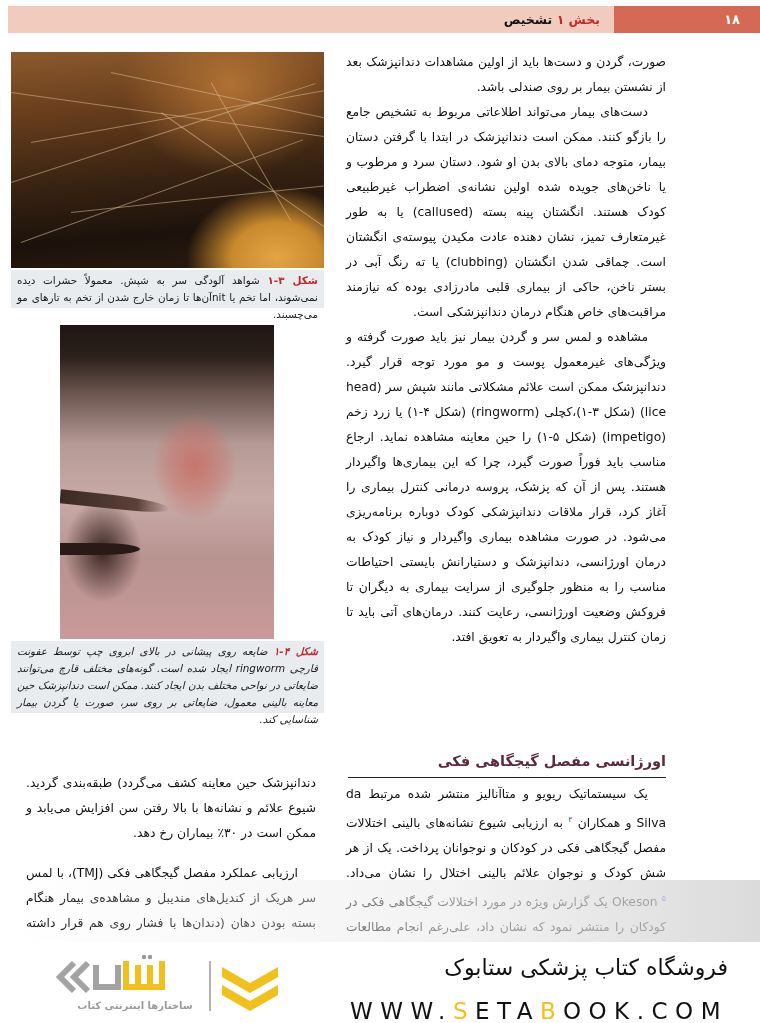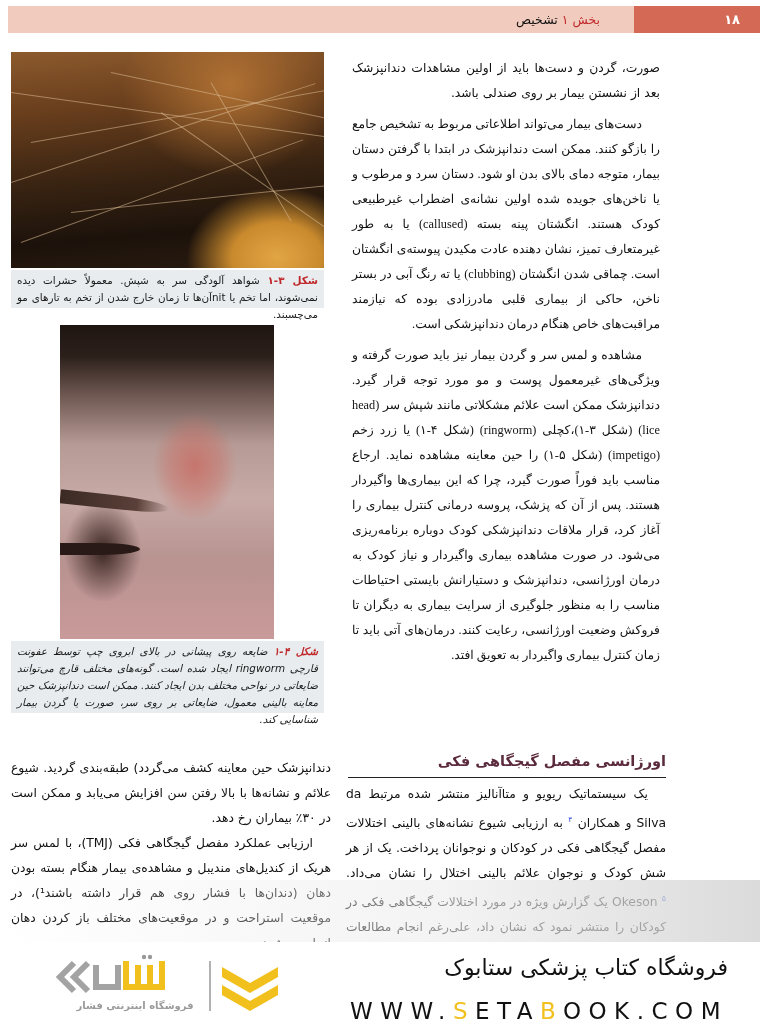--- a/index.html
+++ b/index.html
@@ -4,38 +4,38 @@
   <style>
     * { box-sizing: border-box; margin: 0; padding: 0; }
     html, body { width: 760px; height: 1023px; overflow: hidden; background: #ffffff; }
     body { position: relative; font-family: "DejaVu Sans", sans-serif; color: #1a1a1a; }
 
     .header {
       position: absolute; left: 8px; top: 6px; width: 752px; height: 27px;
       background: #f1cbbd;
     }
     .header .pagenum {
-      position: absolute; right: 0; top: 0; width: 126px; height: 27px;
+      position: absolute; right: 0; top: 0; width: 146px; height: 27px;
       background: #d46a55; color: #ffffff; font-size: 13px; font-weight: bold;
       direction: rtl; padding-right: 20px; line-height: 27px;
     }
     .header .chapter {
       position: absolute; right: 160px; top: 0; height: 27px; line-height: 27px;
-      direction: rtl; font-size: 12.5px; font-weight: normal; white-space: nowrap; text-align: right;
+      direction: rtl; font-size: 12.5px; font-weight: bold; white-space: nowrap; text-align: right;
     }
     .header .chapter .part { color: #c0292b; }
     .header .chapter .title { color: #111; }
 
     .col-right {
       position: absolute; left: 346px; top: 50px; width: 320px;
       direction: rtl; text-align: justify; text-align-last: right;
       font-size: 12.3px; line-height: 25px; color: #111;
     }
-    .col-right p { margin: 6px; }
-    .col-right p.indent { text-indent: 18px; font-family: Liberation Serif, serif; }
+    .col-right p { margin: 0; }
+    .col-right p.indent { text-indent: 18px; }
 
     .section-heading {
       position: absolute; left: 348px; top: 748px; width: 318px; height: 30px;
       border-bottom: 1.5px solid #222; direction: rtl;
       font-size: 14.5px; font-weight: bold; color: #5b2a3c; line-height: 26px;
     }
 
     .col-right-2 {
       position: absolute; left: 346px; top: 782px; width: 320px;
       direction: rtl; text-align: justify; text-align-last: right;
@@ -81,21 +81,21 @@
       position: absolute; left: 0; top: 218px; width: 80px; height: 12px;
       background: #2a1a17; border-radius: 0 60% 60% 0;
     }
     .cap2 { top: 641px; height: 72px; font-style: italic; }
 
     .col-left {
       position: absolute; left: 11px; top: 756px; width: 320px;
       direction: rtl; text-align: justify; text-align-last: right;
       font-size: 12.3px; line-height: 25px; color: #111;
     }
-    .col-left p { margin: 0; }
+    .col-left p { margin: 15px; }
     .col-left p.indent { text-indent: 18px; }
 
     .fade {
       position: absolute; left: 0; top: 880px; width: 760px; height: 62px;
       background: linear-gradient(90deg, rgba(255,255,255,0) 0%, rgba(235,235,235,0.6) 60%, rgba(210,210,210,0.8) 100%);
       pointer-events: none;
     }
     .fade-bottom {
       position: absolute; left: 0; top: 942px; width: 760px; height: 81px; background: #ffffff;
     }
@@ -187,16 +187,16 @@
 
   <path d="M76,8 v26 h12 v-22 M88,34 h12 v-22 M100,34 h12 v-26" fill="none" stroke="#f2c01c" stroke-width="6"></path>
   <circle cx="94" cy="4" r="2.2" fill="#999"></circle>
   <circle cx="100" cy="4" r="2.2" fill="#999"></circle>
 
   <line x1="160" y1="8" x2="160" y2="58" stroke="#999" stroke-width="1.5"></line>
 
   <polygon points="172,14 200,30 228,14 228,24 200,40 172,24" fill="#f2c01c"></polygon>
   <polygon points="172,32 200,48 228,32 228,42 200,58 172,42" fill="#f2c01c"></polygon>
 </svg>
-<div class="logo-sub">فروشگاه اینترنتی فشار</div>
+<div class="logo-sub">ساختارها اینترنتی کتاب</div>
 
 <div class="store-title">فروشگاه کتاب پزشکی ستابوک</div>
 <div class="store-url"><span>WWW.</span><span class="hl">S</span><span>ETA</span><span class="hl">B</span><span>OOK.COM</span></div>
 
 </body></html>

